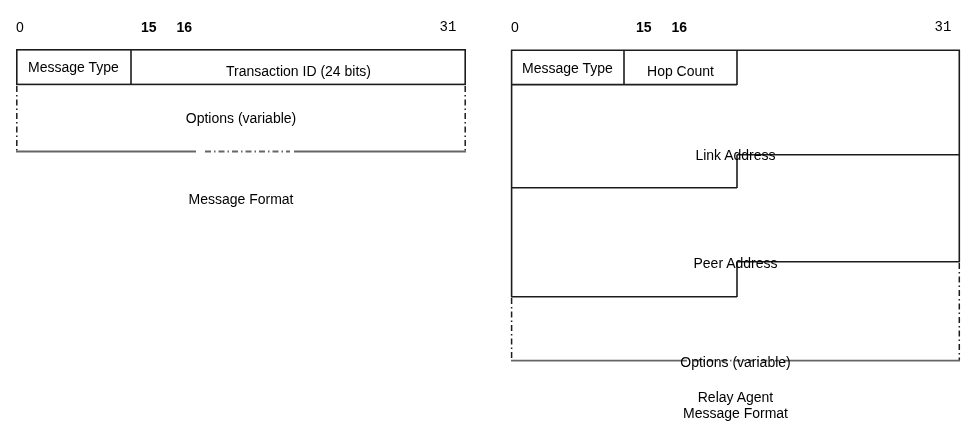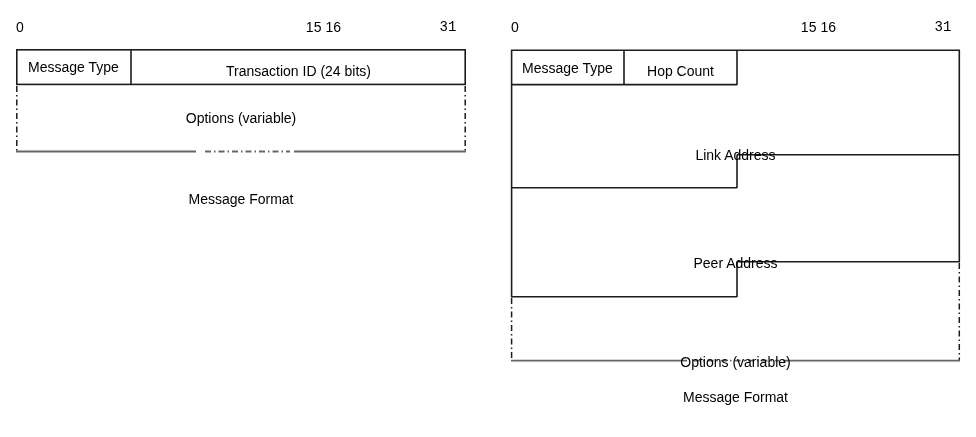--- a/index.html
+++ b/index.html
@@ -15,24 +15,25 @@
   .lines { position: absolute; left: 0; top: 0; }
   .bit-label {
     position: absolute;
     font-size: 14px;
     line-height: 16px;
     white-space: nowrap;
   }
   .bit-mid {
     position: absolute;
     display: flex;
-    justify-content: flex-end;
-    gap: 4px;
+    justify-content: flex-start;
+    gap: 20px;
     font-size: 14px;
     line-height: 16px;
+    font-weight: bold;
   }
   .cell {
     position: absolute;
     display: flex;
     align-items: center;
     justify-content: center;
     font-size: 14px;
     white-space: nowrap;
   }
   .field-line {
@@ -124,17 +125,18 @@
     </div>
     <div class="bit-label ta-right" style="left:923px; top:19px; width:40px;">31</div>
 
     <div class="cell" style="left:511px; top:50px; width:113px; height:35px;">Message Type</div>
     <div class="cell" style="left:624px; top:50px; width:113px; height:41px;">Hop Count</div>
     <div class="field-line" style="left:511px; top:116px; width:449px;">Link Address</div>
     <div class="field-line" style="left:511px; top:224px; width:449px;">Peer Address</div>
     <div class="field-line" style="left:511px; top:323px; width:449px;">Options (variable)</div>
 
     <div class="caption" style="left:511px; top:389px; width:449px;">
+      <div>Relay Agent</div>
       <div>Message Format</div>
     </div>
   </div>
 
 </div>
 
 </body></html>

